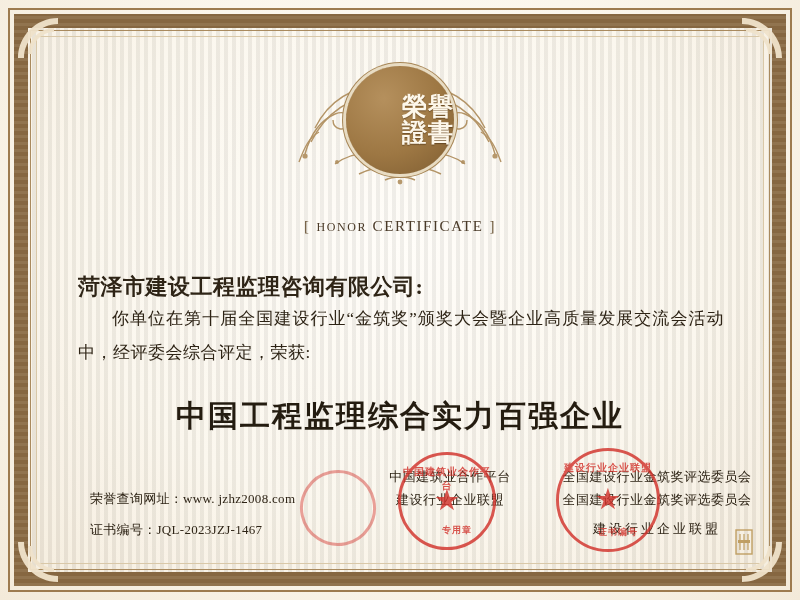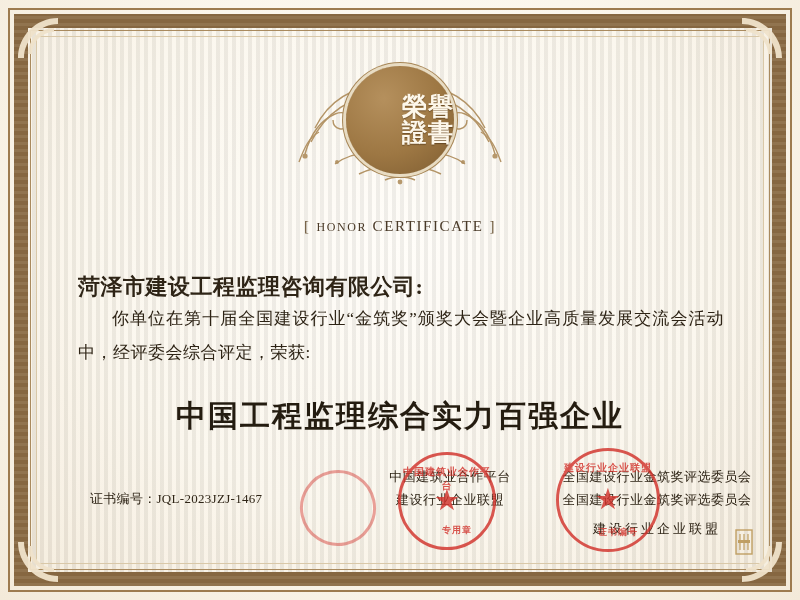--- a/index.html
+++ b/index.html
@@ -337,20 +337,21 @@
     <span class="brk">[</span><span class="big">HONOR</span>&nbsp;<span>CERTIFICATE</span><span class="brk">]</span>
   </div>
 
   <div class="recipient">菏泽市建设工程监理咨询有限公司:</div>
 
   <div class="para">你单位在第十届全国建设行业“金筑奖”颁奖大会暨企业高质量发展交流会活动中，经评委会综合评定，荣获:</div>
 
   <div class="award-title">中国工程监理综合实力百强企业</div>
 
   <div class="footer-left">
+    <div>荣誉查询网址：www. jzhz2008.com</div>
     <div>证书编号：JQL-2023JZJ-1467</div>
   </div>
 
   <div class="footer-mid">
     <div>中国建筑业合作平台</div>
     <div>建设行业企业联盟</div>
   </div>
 
   <div class="footer-right">
     <div>全国建设行业金筑奖评选委员会</div>

